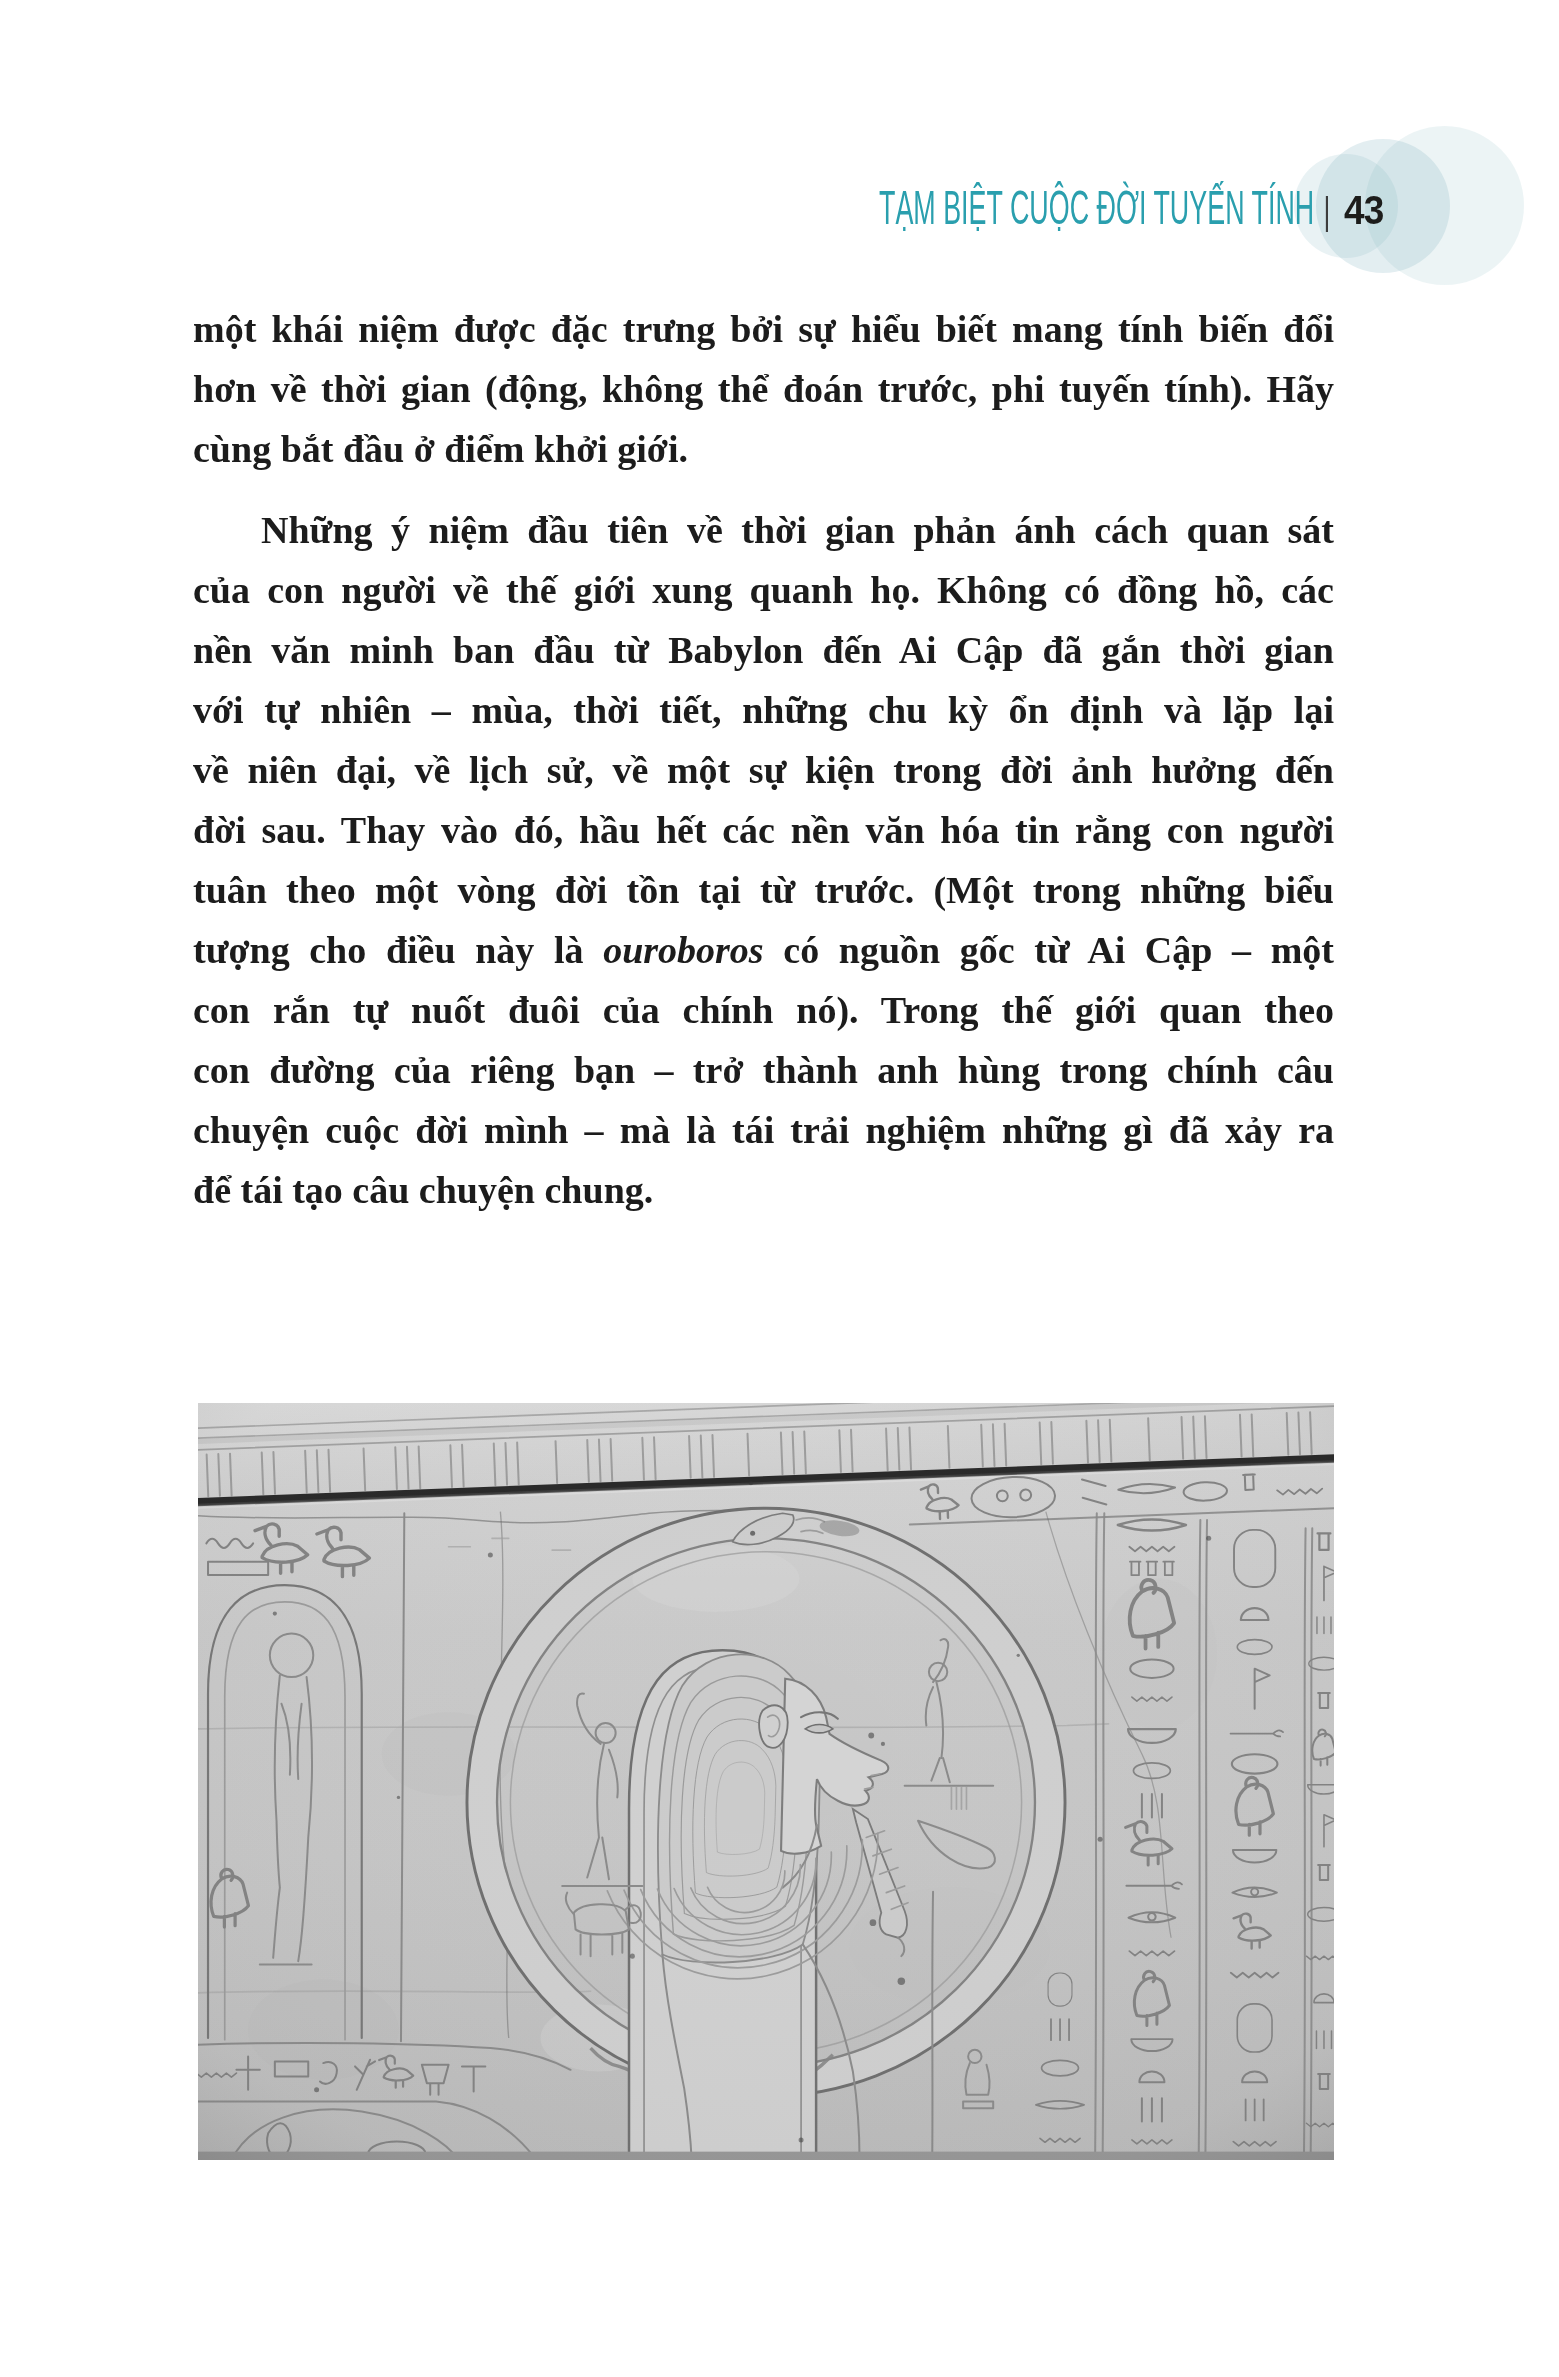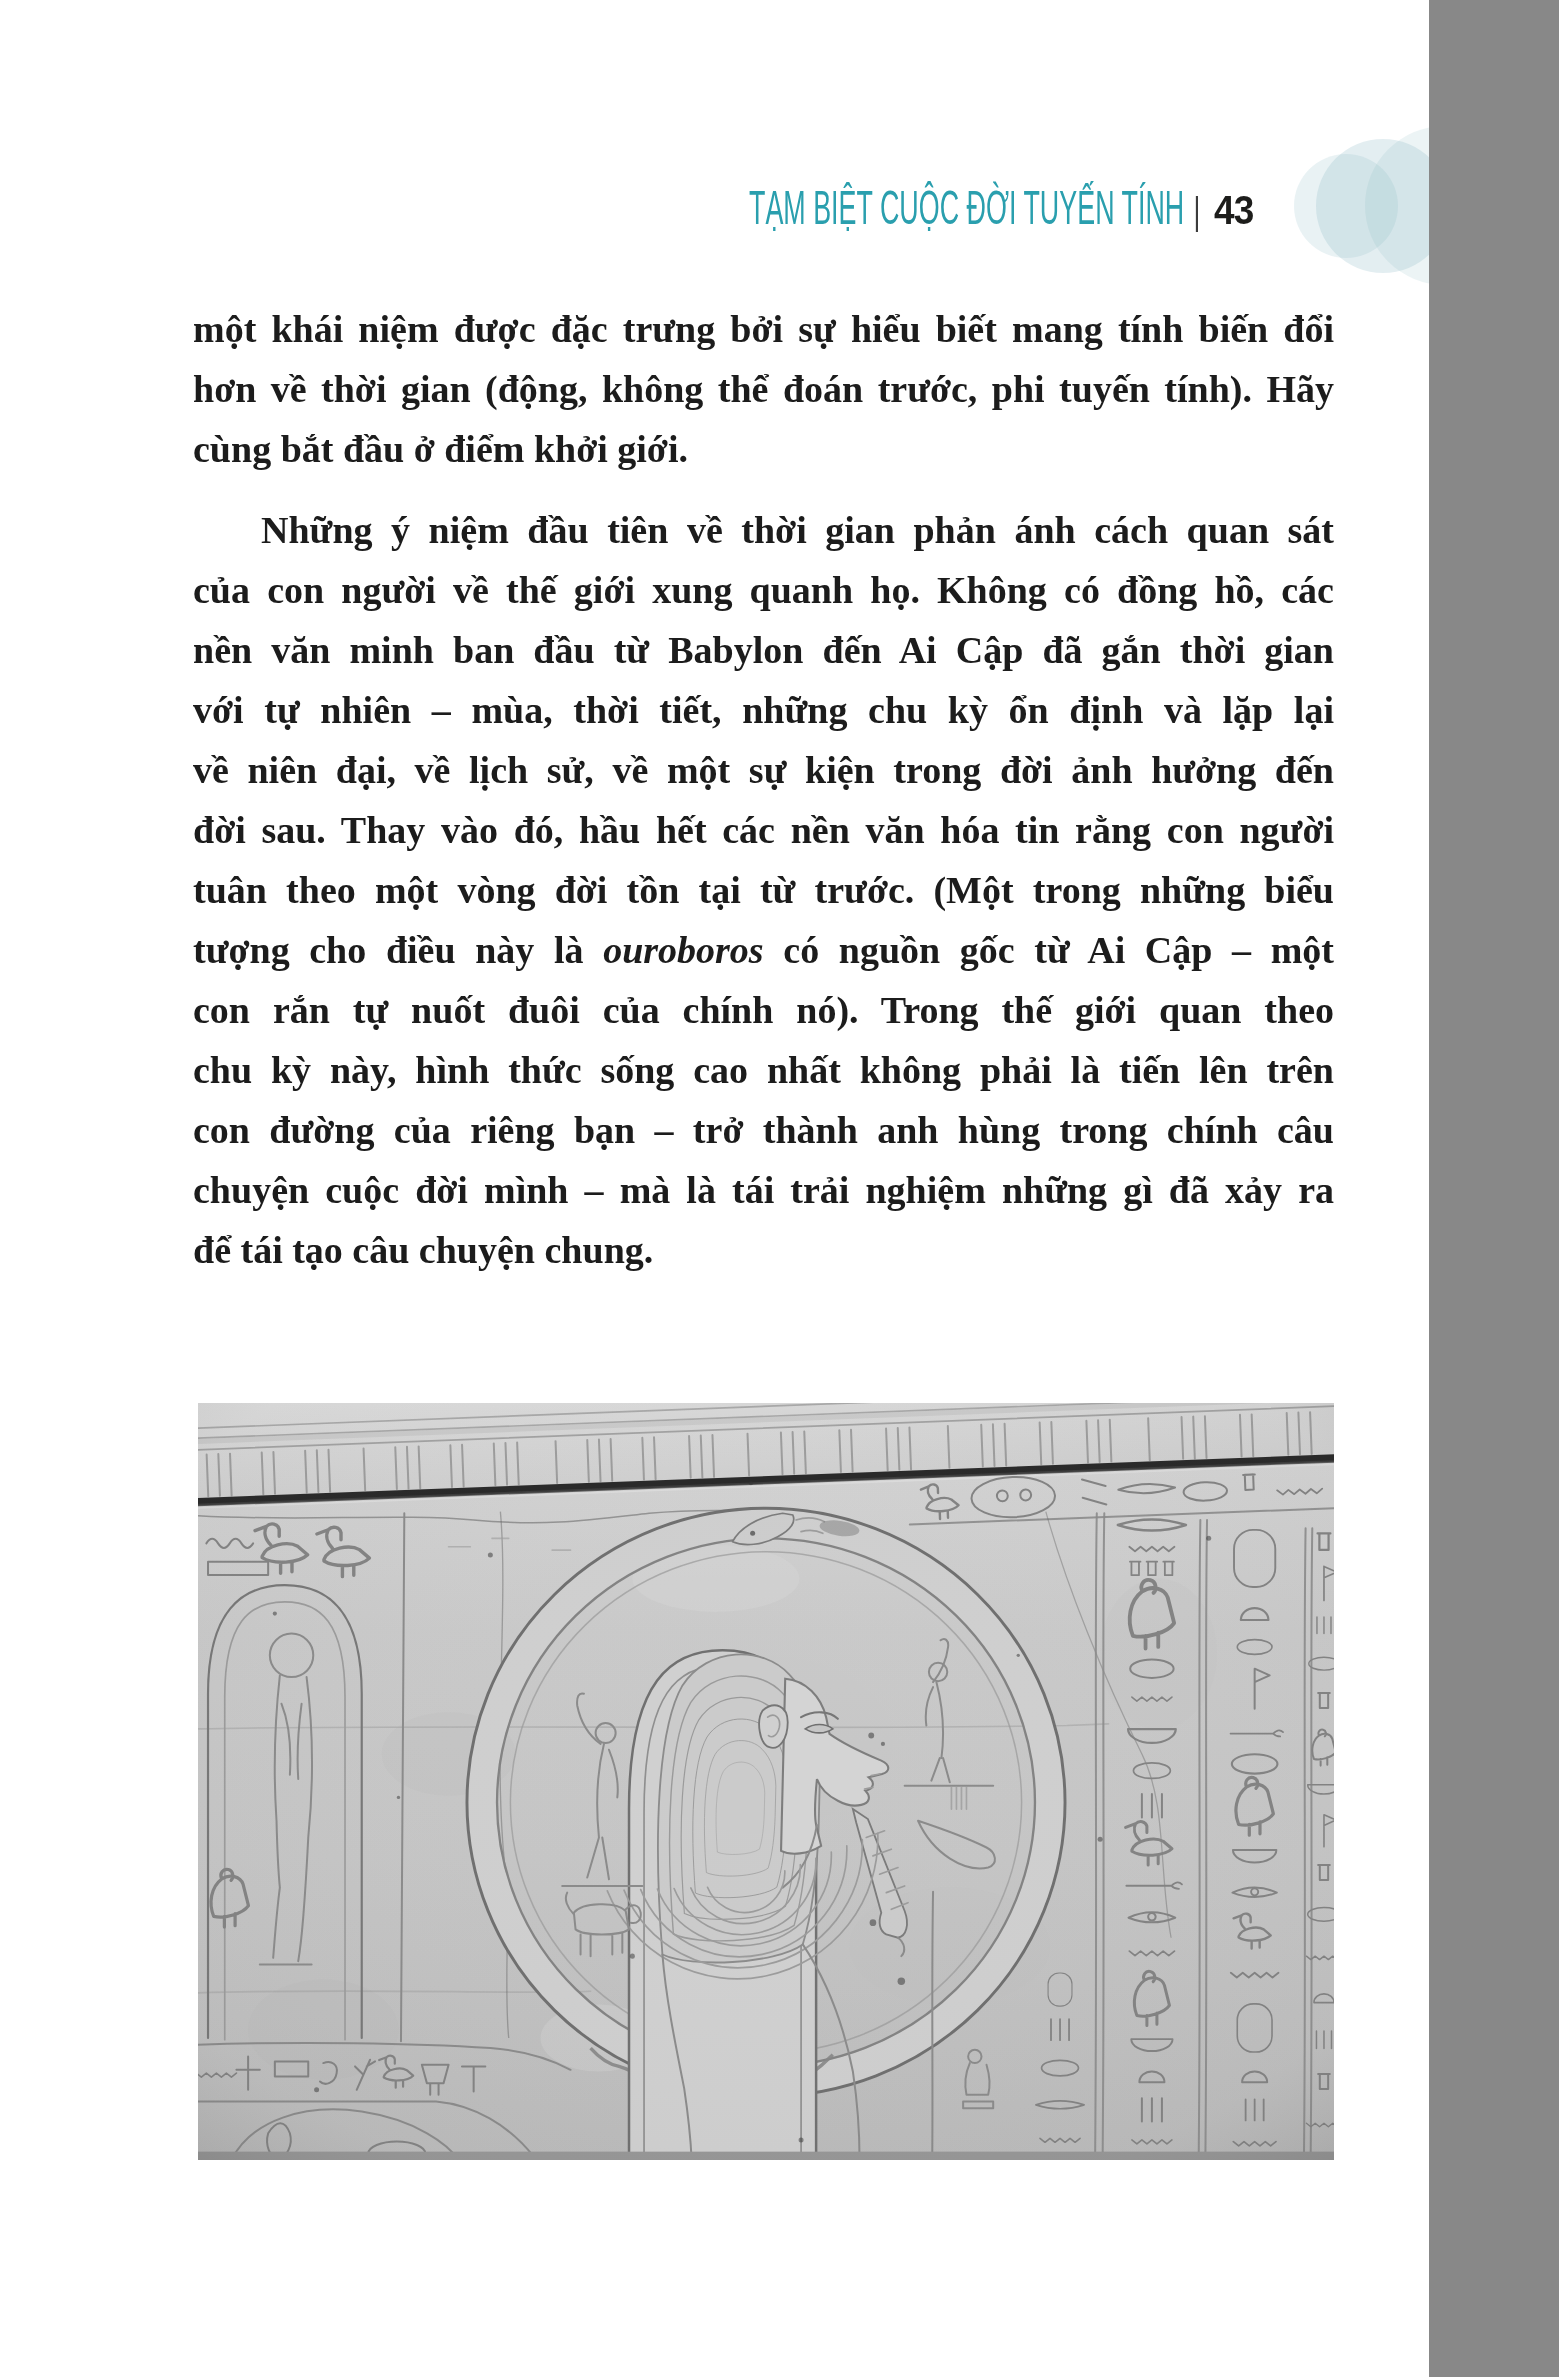--- a/index.html
+++ b/index.html
@@ -1,18 +1,18 @@
 <!DOCTYPE html>
 <html style="font-size:13.4px"><head>
 <meta charset="utf-8">
 <style>
   html,body{margin:0;padding:0;background:#888;}
   .page{
     position:relative;
-    width:1429px;height:2377px;
+    width:1559px;height:2377px;
     background:#ffffff;
     overflow:hidden;
     font-family:"Liberation Serif","DejaVu Serif",serif;
   }
   
   .deco-circles span{position:absolute;border-radius:50%;}
   .circle-a{left:1294px;top:154px;width:104px;height:104px;background:rgba(127,178,190,0.17);}
   .circle-b{left:1316px;top:139px;width:134px;height:134px;background:rgba(127,178,190,0.22);}
   .circle-c{left:1365px;top:126px;width:159px;height:159px;background:rgba(127,178,190,0.15);}
   
@@ -84,21 +84,20 @@
     <section class="para para-2">
       <div class="line indent">Những ý niệm đầu tiên về thời gian phản ánh cách quan sát</div>
       <div class="line">của con người về thế giới xung quanh họ. Không có đồng hồ, các</div>
       <div class="line">nền văn minh ban đầu từ Babylon đến Ai Cập đã gắn thời gian</div>
       <div class="line">với tự nhiên – mùa, thời tiết, những chu kỳ ổn định và lặp lại</div>
       <div class="line">về niên đại, về lịch sử, về một sự kiện trong đời ảnh hưởng đến</div>
       <div class="line">đời sau. Thay vào đó, hầu hết các nền văn hóa tin rằng con người</div>
       <div class="line">tuân theo một vòng đời tồn tại từ trước. (Một trong những biểu</div>
       <div class="line"><span>tượng cho điều này là </span><em>ouroboros</em><span> có nguồn gốc từ Ai Cập – một</span></div>
       <div class="line">con rắn tự nuốt đuôi của chính nó). Trong thế giới quan theo</div>
-      <div class="line">chu kỳ này, hình thức sống cao nhất không phải là tiến lên trên</div>
       <div class="line">con đường của riêng bạn – trở thành anh hùng trong chính câu</div>
       <div class="line">chuyện cuộc đời mình – mà là tái trải nghiệm những gì đã xảy ra</div>
       <div class="line last">để tái tạo câu chuyện chung.</div>
     </section>
   </main>
 
   <figure class="relief-figure">
     <svg viewBox="0 0 1360 906" preserveAspectRatio="none" role="img">
       <defs>
         <linearGradient id="gStone" x1="0" y1="0" x2="0" y2="1">

